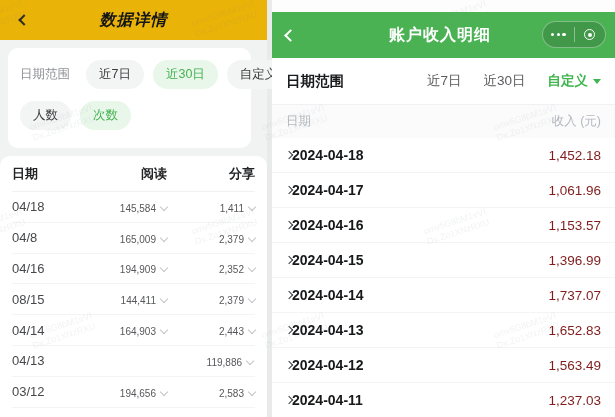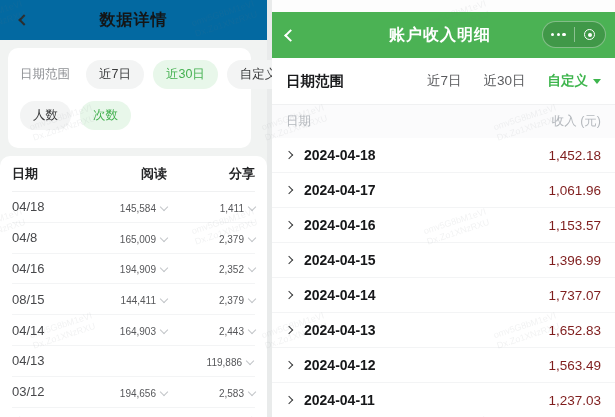--- a/index.html
+++ b/index.html
@@ -1,21 +1,21 @@
 <!DOCTYPE html>
 <html><head>
 <meta charset="utf-8">
 <style>
   html,body{margin:0;padding:0;background:#fff;}
   *{box-sizing:border-box;font-family:"Liberation Sans","DejaVu Sans",sans-serif;}
   .stage{position:relative;width:615px;height:417px;overflow:hidden;background:#fff;display:flex;}
 
   
   .left-panel{position:relative;width:267px;height:417px;background:#f1f3f2;flex:0 0 auto;}
-  .lp-header{position:relative;height:40px;background:#0369a1;display:flex;align-items:center;justify-content:center;}
+  .lp-header{position:relative;height:40px;background:#eab308;display:flex;align-items:center;justify-content:center;font-style:italic;}
   .lp-title{font-size:16px;font-weight:bold;color:#141516;letter-spacing:1px;}
   .back-btn{position:absolute;left:14px;top:0;height:100%;display:flex;align-items:center;padding:0 6px;cursor:pointer;}
   .chev{display:inline-block;width:8px;height:8px;border-right:2px solid #2c2d2e;border-bottom:2px solid #2c2d2e;}
   .chev.left{transform:rotate(135deg);}
   .chev.right{width:6px;height:6px;border-color:#3a3b3c;border-width:1.8px;transform:rotate(-45deg);}
   .chev.down{width:6px;height:6px;border-color:#c2c5c8;border-width:1.4px;transform:rotate(45deg);margin-left:5px;margin-bottom:3px;}
   .filter-card{margin:8px 16px 0 8px;background:#fff;border-radius:10px;padding:12px 12px 6px 12px;}
   .filter-row{display:flex;align-items:center;margin-bottom:12px;}
   .filter-label{font-size:12.5px;color:#8e9094;width:66px;flex:0 0 auto;}
   .pill{font-size:12.5px;color:#3a3b3c;background:#f3f4f4;border-radius:15px;padding:6px 13px;margin-right:9px;cursor:pointer;white-space:nowrap;}
@@ -51,21 +51,21 @@
   .range-row{height:47px;display:flex;align-items:center;padding:0 14px;border-bottom:1px solid #f0f1f2;background:#fff;}
   .range-label{font-size:14.5px;font-weight:bold;color:#1a1b1d;flex:1;}
   .range-opt{font-size:13.5px;color:#5a5b5e;margin-left:22px;cursor:pointer;display:inline-flex;align-items:center;}
   .range-opt.selected{color:#3eb54d;font-weight:bold;}
   .caret-down{width:0;height:0;border-left:4.5px solid transparent;border-right:4.5px solid transparent;border-top:5.5px solid #3eb54d;margin-left:5px;}
   .rt-colheader{height:33px;display:flex;align-items:center;padding:0 14px;background:#fbfbfc;}
   .rt-colheader span{font-size:12.5px;color:#b4b8bd;}
   .rc-date{flex:1;text-align:left;}
   .rc-amount{flex:0 0 120px;text-align:right;}
   .rt-row{height:35px;display:flex;align-items:center;padding:0 14px;border-bottom:1px solid #f3f4f5;cursor:pointer;background:transparent;}
-  .rt-row .rc-date{display:flex;align-items:center;gap:12px;font-size:14px;font-weight:bold;color:#17181a;}
+  .rt-row .rc-date{display:flex;align-items:center;font-size:14px;font-weight:bold;color:#17181a;}
   .rt-row .rc-amount{font-size:13.5px;color:#7f1d1d;}
 
   
   .wm-layer{position:absolute;inset:0;pointer-events:none;z-index:5;overflow:hidden;}
   .wm-tile{position:absolute;transform:rotate(-18deg);color:#6f767c;opacity:0.09;font-size:9px;line-height:11px;white-space:nowrap;text-align:left;}
 </style>
 </head>
 <body>
 
 <div class="stage">

